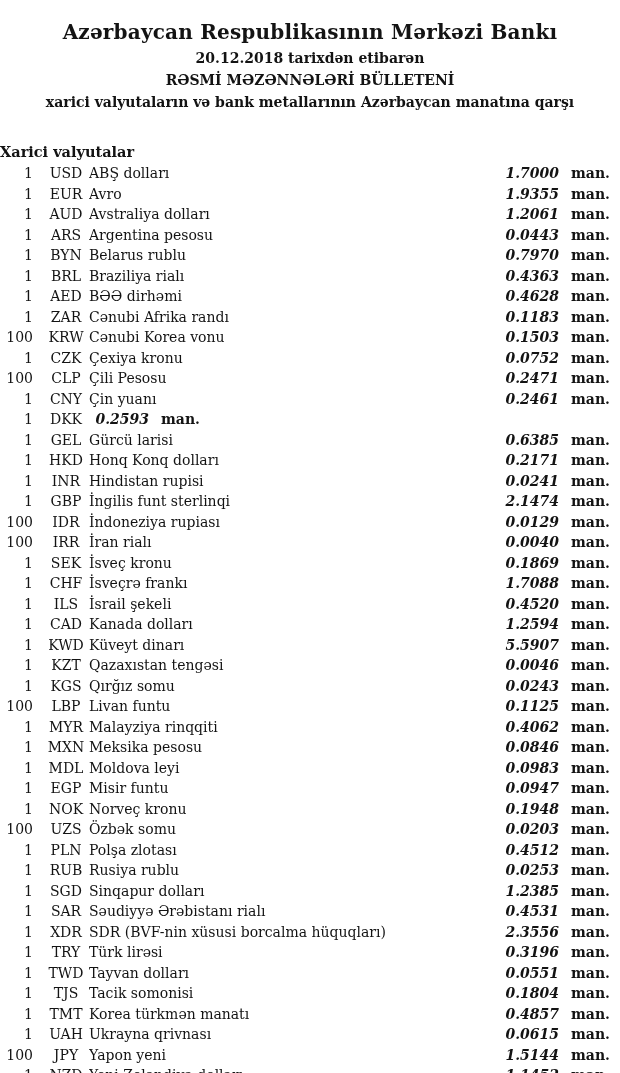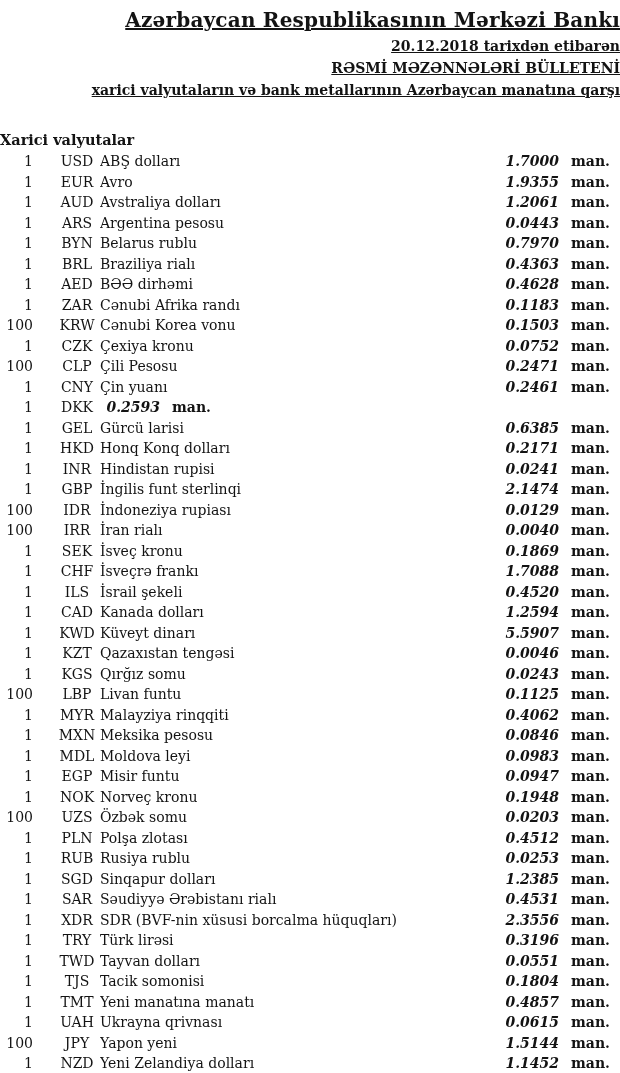--- a/index.html
+++ b/index.html
@@ -13,23 +13,22 @@
     overflow: hidden;
     font-family: "DejaVu Serif", "Liberation Serif", serif;
     color: #131313;
   }
   .page {
     width: 620px;
     height: 1073px;
     background: #ffffff;
   }
   .doc-header {
-    text-align: right;
-    padding-top: 6px;
-    text-decoration: underline;
+    text-align: center;
+    padding-top: 18px;
   }
   .doc-title {
     font-size: 20px;
     font-weight: bold;
     line-height: 29px;
     letter-spacing: 0.2px;
   }
   .doc-sub {
     font-size: 14px;
     font-weight: bold;
@@ -52,21 +51,21 @@
     font-size: 14px;
     white-space: nowrap;
   }
   .qty {
     width: 33px;
     text-align: right;
     flex: 0 0 auto;
   }
   .code {
     width: 46px;
-    margin-left: 21px;
+    margin-left: 10px;
     text-align: center;
     flex: 0 0 auto;
   }
   .name {
     flex: 1 1 auto;
     margin-left: 0;
     overflow: hidden;
   }
   .rate {
     width: 60px;
@@ -422,21 +421,21 @@
         <span class="qty">1</span>
         <span class="code">TJS</span>
         <span class="name">Tacik somonisi</span>
         <span class="rate">0.1804</span>
         <span class="man">man.</span>
       </div>
 
       <div class="row">
         <span class="qty">1</span>
         <span class="code">TMT</span>
-        <span class="name">Yeni manatına manatı</span>
+        <span class="name">Korea türkmən manatı</span>
         <span class="rate">0.4857</span>
         <span class="man">man.</span>
       </div>
 
       <div class="row">
         <span class="qty">1</span>
         <span class="code">UAH</span>
         <span class="name">Ukrayna qrivnası</span>
         <span class="rate">0.0615</span>
         <span class="man">man.</span>

